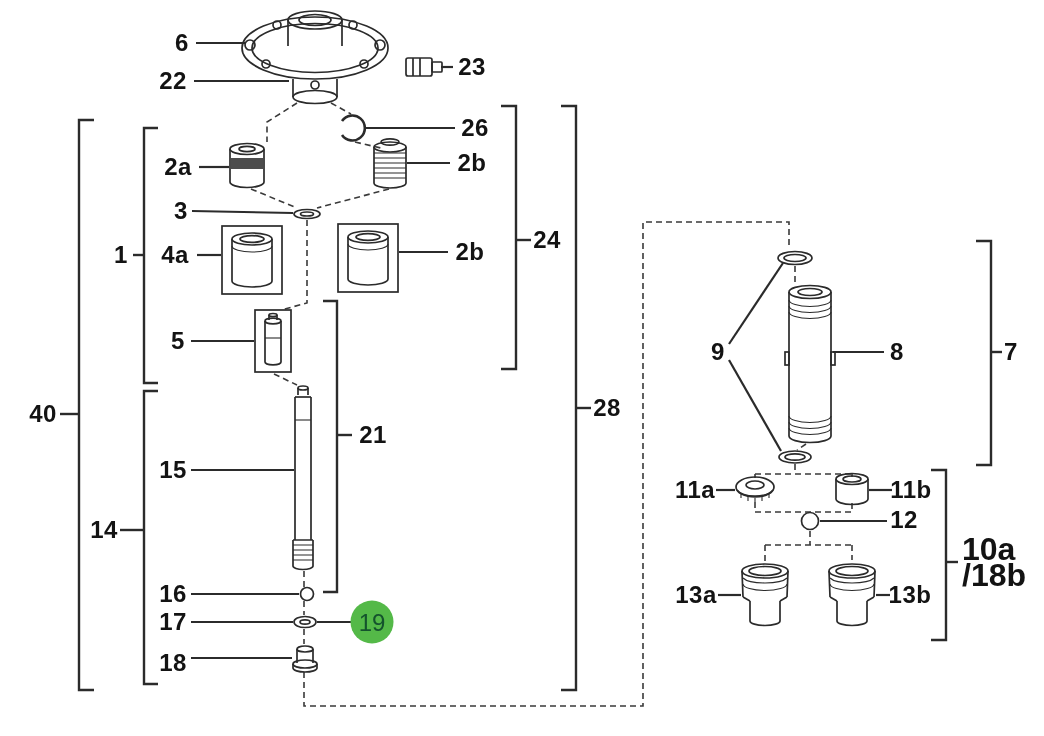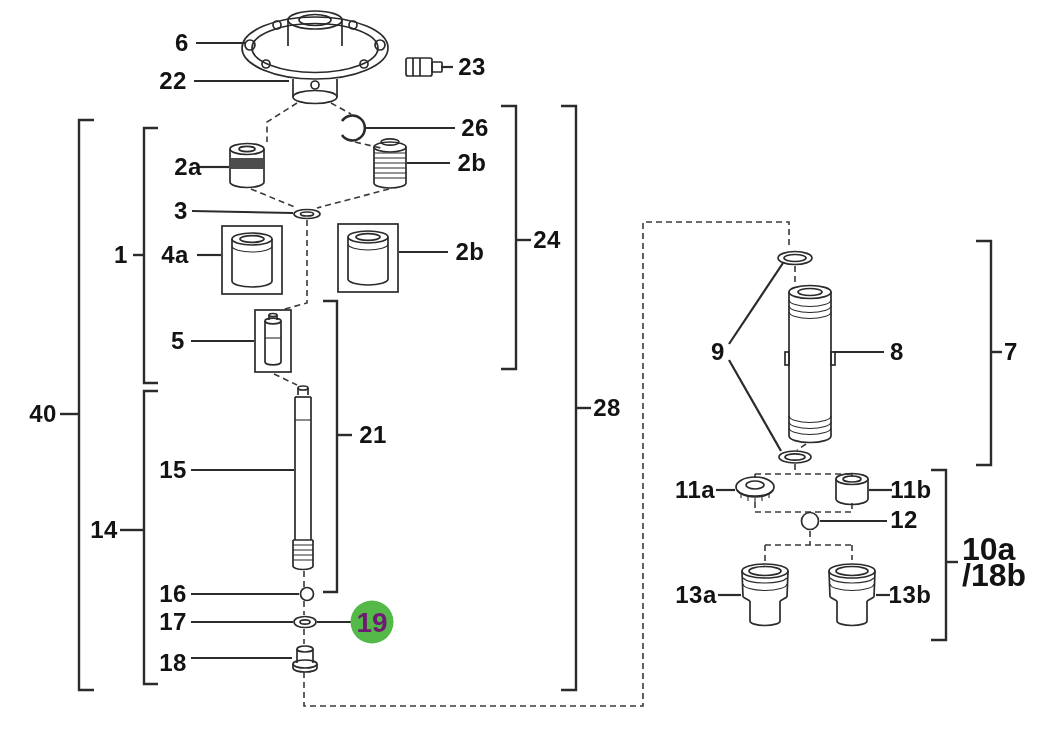--- a/index.html
+++ b/index.html
@@ -2,21 +2,21 @@
 <html style="--highlight: #54b948;"><head>
 <meta charset="utf-8">
 <style>
   *{margin:0;padding:0;box-sizing:border-box}
   html,body{width:1044px;height:736px;background:#ffffff;font-family:"Liberation Sans",sans-serif;}
   .stage{position:relative;width:1044px;height:736px;background:#ffffff;overflow:hidden;}
   svg.lineart{position:absolute;left:0;top:0;}
   .lbl{position:absolute;transform:translate(-50%,-50%);font-size:24px;font-weight:700;color:#131313;white-space:nowrap;letter-spacing:.5px;}
   .lbl-block{position:absolute;transform:translate(-50%,-50%);font-size:32px;font-weight:700;color:#131313;line-height:26px;text-align:left;}
   .badge{position:absolute;transform:translate(-50%,-50%);width:43px;height:43px;border-radius:50%;
-         display:flex;align-items:center;justify-content:center;font-size:28px;font-weight:700;color:#701a75;
+         display:flex;align-items:center;justify-content:center;font-size:24px;font-weight:400;color:#14532d;
          background:var(--highlight,#54b948);cursor:pointer;}
 </style>
 </head>
 <body style="background: rgb(255, 255, 255);">
 
 <div class="stage">
 
 <svg class="lineart" width="1044" height="736" viewBox="0 0 1044 736">
 
   <g stroke="#3a3a3a" stroke-width="1.6" fill="none" stroke-dasharray="6 4">
@@ -243,21 +243,21 @@
     <line x1="887" y1="521" x2="820" y2="521"></line>
     <line x1="718" y1="595" x2="741" y2="595"></line>
     <line x1="890" y1="595" x2="876" y2="595"></line>
   </g>
 </svg>
 
 <div class="lbl" style="left:182px;top:43px">6</div>
 <div class="lbl" style="left:173px;top:81px">22</div>
 <div class="lbl" style="left:472px;top:67px">23</div>
 <div class="lbl" style="left:475px;top:128px">26</div>
-<div class="lbl" style="left:188px;top:167px">2a</div>
+<div class="lbl" style="left:178px;top:167px">2a</div>
 <div class="lbl" style="left:472px;top:163px">2b</div>
 <div class="lbl" style="left:181px;top:211px">3</div>
 <div class="lbl" style="left:121px;top:255px">1</div>
 <div class="lbl" style="left:175px;top:255px">4a</div>
 <div class="lbl" style="left:470px;top:252px">2b</div>
 <div class="lbl" style="left:547px;top:240px">24</div>
 <div class="lbl" style="left:178px;top:341px">5</div>
 <div class="lbl" style="left:43px;top:414px">40</div>
 <div class="lbl" style="left:104px;top:530px">14</div>
 <div class="lbl" style="left:173px;top:470px">15</div>

